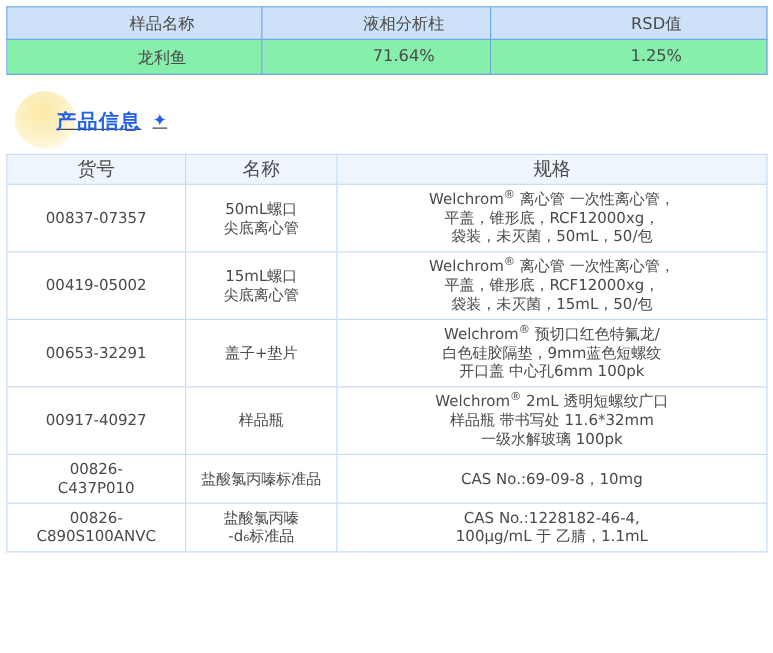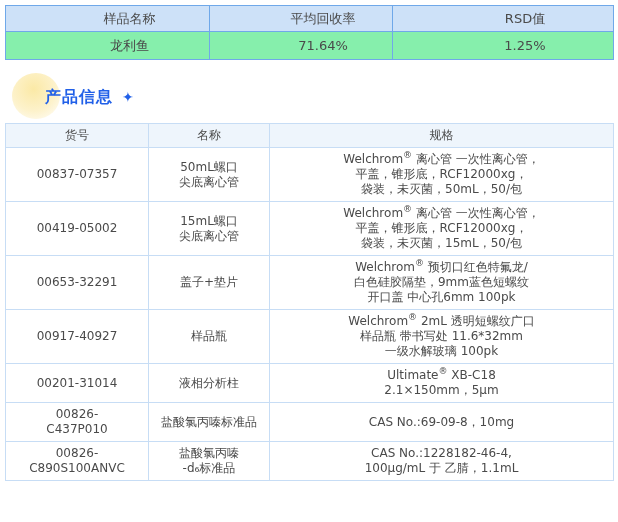--- a/index.html
+++ b/index.html
@@ -26,21 +26,21 @@
 
   
   .highlight-circle {
     position: absolute; left: 12px; top: 73px; width: 48px; height: 46px;
     border-radius: 50%;
     background: radial-gradient(circle at 45% 35%,
       var(--circle-yellow, #fbe9a6) 0%, #fdf2cb 55%, rgba(255,255,255,0) 100%);
   }
   .section-header {
     position: absolute; left: 45px; top: 87px;
-    display: flex; align-items: center; gap: 9px;
+    display: flex; align-items: center; gap: 9px; text-decoration: underline;
   }
   .section-title {
     font-size: 16px; font-weight: 700; color: var(--title-blue, #2160e8);
     letter-spacing: 1px;
   }
   .sparkle {
     font-size: 14px; color: var(--title-blue, #2160e8); line-height: 1;
     transform: translateY(-1px);
   }
 
@@ -48,21 +48,21 @@
   .t2 {
     position: absolute; left: 5px; top: 123px; width: 608px;
   }
   .t2 th, .t2 td {
     border: 1px solid var(--table2-border, #c7ddf5);
     text-align: center; font-weight: 400;
     color: var(--text, #4a4a4a);
   }
   .t2 th {
     background: var(--table2-header-bg, #eef5fc);
-    font-size: 12px; height: 21px;
+    font-size: 15px; height: 21px;
   }
   .t2 td {
     background: #ffffff; font-size: 12px; line-height: 15px;
     padding: 4px 4px;
   }
   .t2 sup { font-size: 9px; line-height: 0; }
 </style>
 </head>
 <body>
 
@@ -70,21 +70,21 @@
 
   <table class="t1">
     <colgroup>
         <col style="width:204px">
         <col style="width:183px">
         <col style="width:221px">
       </colgroup>
     <thead>
       <tr>
         <th>样品名称</th>
-        <th>平均回收率</th>
+        <th>液相分析柱</th>
         <th>RSD值</th>
       </tr>
     </thead>
     <tbody>
       <tr>
         <td>龙利鱼</td>
         <td>71.64%</td>
         <td>1.25%</td>
       </tr>
     </tbody>
@@ -124,25 +124,20 @@
           <td>00653-32291</td>
           <td>盖子+垫片</td>
           <td>Welchrom<sup>®</sup> 预切口红色特氟龙/<br>白色硅胶隔垫，9mm蓝色短螺纹<br>开口盖 中心孔6mm 100pk</td>
         </tr>
         <tr>
           <td>00917-40927</td>
           <td>样品瓶</td>
           <td>Welchrom<sup>®</sup> 2mL 透明短螺纹广口<br>样品瓶 带书写处 11.6*32mm<br>一级水解玻璃 100pk</td>
         </tr>
         <tr>
-          <td>00201-31014</td>
-          <td>液相分析柱</td>
-          <td>Ultimate<sup>®</sup> XB-C18<br>2.1×150mm，5μm</td>
-        </tr>
-        <tr>
           <td>00826-<br>C437P010</td>
           <td>盐酸氯丙嗪标准品</td>
           <td>CAS No.:69-09-8，10mg</td>
         </tr>
         <tr>
           <td>00826-<br>C890S100ANVC</td>
           <td>盐酸氯丙嗪<br>-d₆标准品</td>
           <td>CAS No.:1228182-46-4,<br>100μg/mL 于 乙腈，1.1mL</td>
         </tr>
       </tbody>

